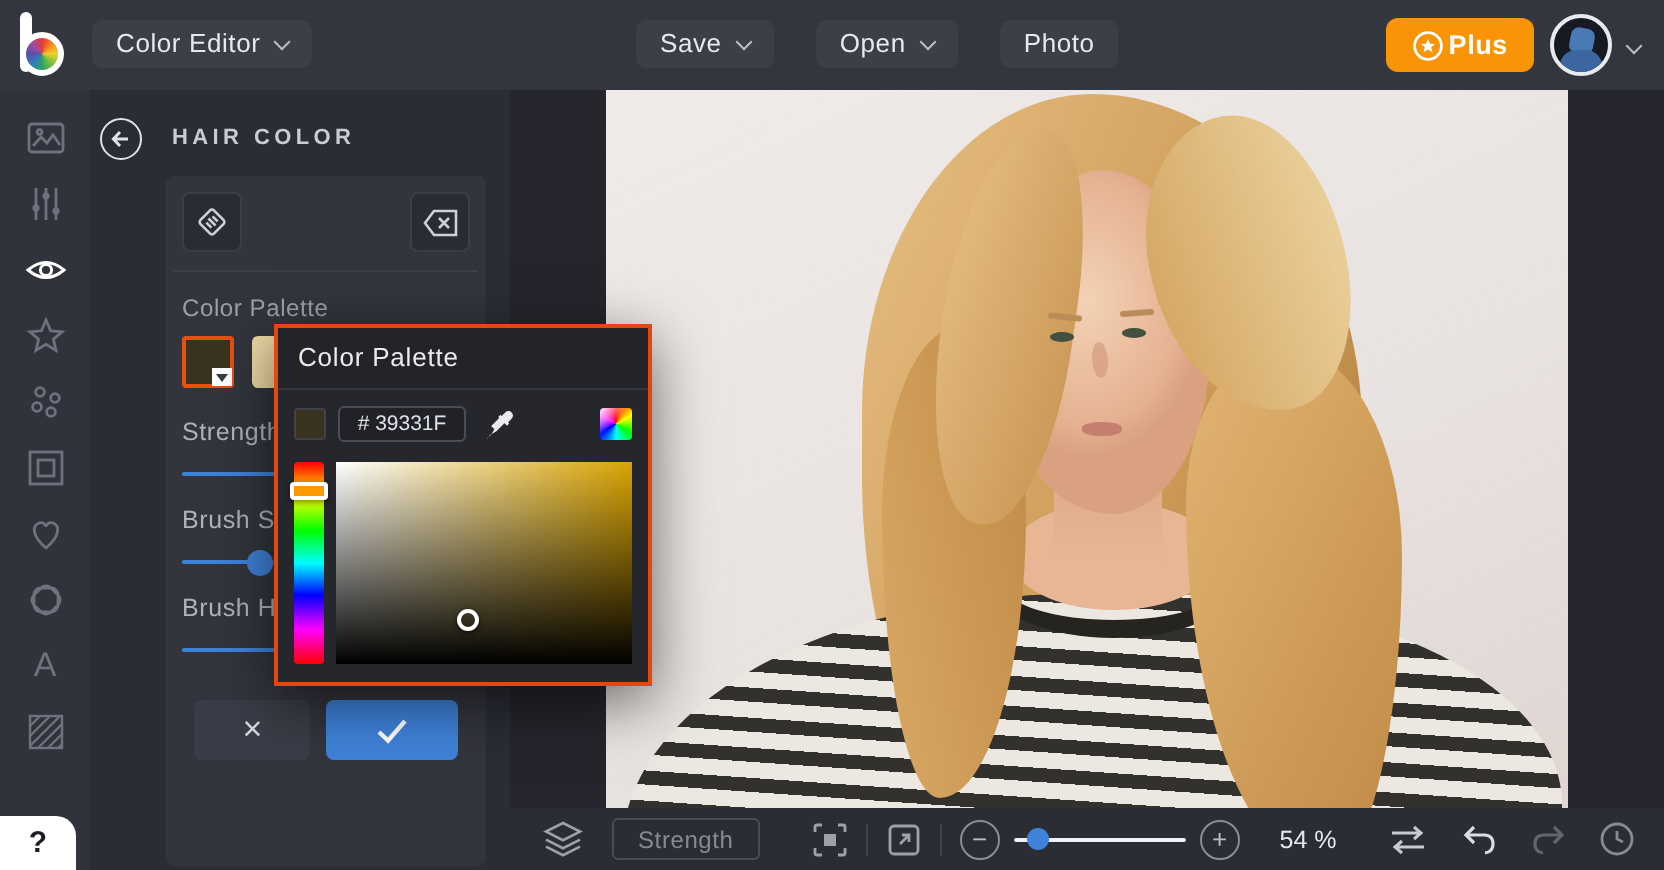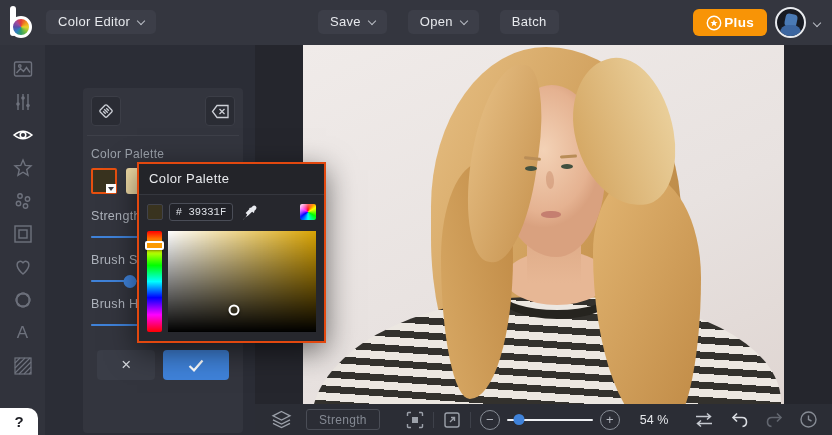--- a/index.html
+++ b/index.html
@@ -71,21 +71,21 @@
              display:flex;align-items:center;justify-content:center;}
 
   
   .popup{position:absolute;left:137px;top:162px;width:189px;height:181px;z-index:30;
          border:2px solid #e2480f;background:#26272d;box-shadow:0 8px 28px rgba(0,0,0,.55);}
   .popup-head{height:31px;line-height:30px;padding-left:10px;background:#232429;border-bottom:1px solid #35373e;
               font-size:13px;color:#e9ebee;letter-spacing:.4px;}
   .popup-row{display:flex;align-items:center;gap:6px;margin:8px 8px 0 8px;}
   .cur-swatch{width:16px;height:16px;border-radius:2px;border:1px solid #41434c;}
   .hex-input{width:64px;height:18px;background:#212228;border:1px solid #4a4d57;border-radius:3px;
-             color:#dfe2e8;font-size:10.5px;text-align:center;padding:0;font-family:Liberation Mono, monospace;}
+             color:#dfe2e8;font-size:10.5px;text-align:center;padding:0;font-family:Liberation Sans, sans-serif;}
   .dropper{color:#e8eaef;margin-left:3px;display:flex;}
   .rainbow{margin-left:auto;width:16px;height:16px;border-radius:2px;
            background:linear-gradient(135deg,rgba(255,255,255,.95),rgba(255,255,255,0) 45%),
                       conic-gradient(#f00,#ff0,#0f0,#0ff,#00f,#f0f,#f00);}
   .picker{display:flex;gap:6px;margin:10px 8px 0 8px;}
   .huebar{position:relative;width:15px;height:101px;border-radius:2px;
           background:linear-gradient(to bottom,#f00 0%,#ff0 17%,#0f0 34%,#0ff 50%,#00f 66%,#f0f 83%,#f00 100%);}
   .hue-knob{position:absolute;left:-2px;right:-2px;height:9px;margin-top:-4px;border:2px solid #fff;
             border-radius:2px;background:#fb9a00;box-shadow:0 1px 3px rgba(0,0,0,.5);}
   .satbox{position:relative;width:151px;height:101px;
@@ -153,21 +153,21 @@
     <div class="tb-center">
       <div class="tb-btn">
         <span>Save</span>
         <span class="chev"></span>
       </div>
       <div class="tb-btn">
         <span>Open</span>
         <span class="chev"></span>
       </div>
       <div class="tb-btn">
-        <span>Batch</span>
+        <span>Photo</span>
       </div>
     </div>
     <div class="tb-right">
       <div class="plus-btn">
         <svg width="16" height="16" viewBox="0 0 16 16">
           <circle cx="8" cy="8" r="6.7" fill="none" stroke="#fff" stroke-width="1.4"></circle>
           <path d="M8 4.4 L9 6.9 L11.6 7 L9.6 8.6 L10.3 11.2 L8 9.7 L5.7 11.2 L6.4 8.6 L4.4 7 L7 6.9 Z" fill="#fff"></path>
         </svg>
         <span>Plus</span>
       </div>
@@ -239,20 +239,28 @@
         <rect x="2" y="2" width="16" height="16"></rect>
         <path d="M7 2 L2 7 M12 2 L2 12 M17 2 L2 17 M18 6 L6 18 M18 11 L11 18 M18 16 L16 18"></path>
       </svg>
     </div>
     <div class="help-bub">
       <span>?</span>
     </div>
   </div>
 
   <div class="panel">
+    <div class="panel-head">
+      <div class="back-btn">
+        <svg width="11" height="11" viewBox="0 0 11 11" fill="none" stroke="currentColor" stroke-width="1.5">
+          <path d="M9 5.5 H2 M5 2 L1.7 5.5 L5 9"></path>
+        </svg>
+      </div>
+      <div class="panel-title">HAIR COLOR</div>
+    </div>
 
     <div class="card">
       <div class="tools-row">
         <div class="mini-tool">
           <svg width="18" height="18" viewBox="0 0 18 18" fill="none" stroke="currentColor" stroke-width="1.3">
             <rect x="4.2" y="4.2" width="9.6" height="9.6" rx="1.5" transform="rotate(45 9 9)"></rect>
             <path d="M6.5 9 L11.5 9 M7.2 6.8 L10.8 6.8 M7.2 11.2 L10.8 11.2" transform="rotate(45 9 9)"></path>
           </svg>
         </div>
         <div class="mini-tool">

